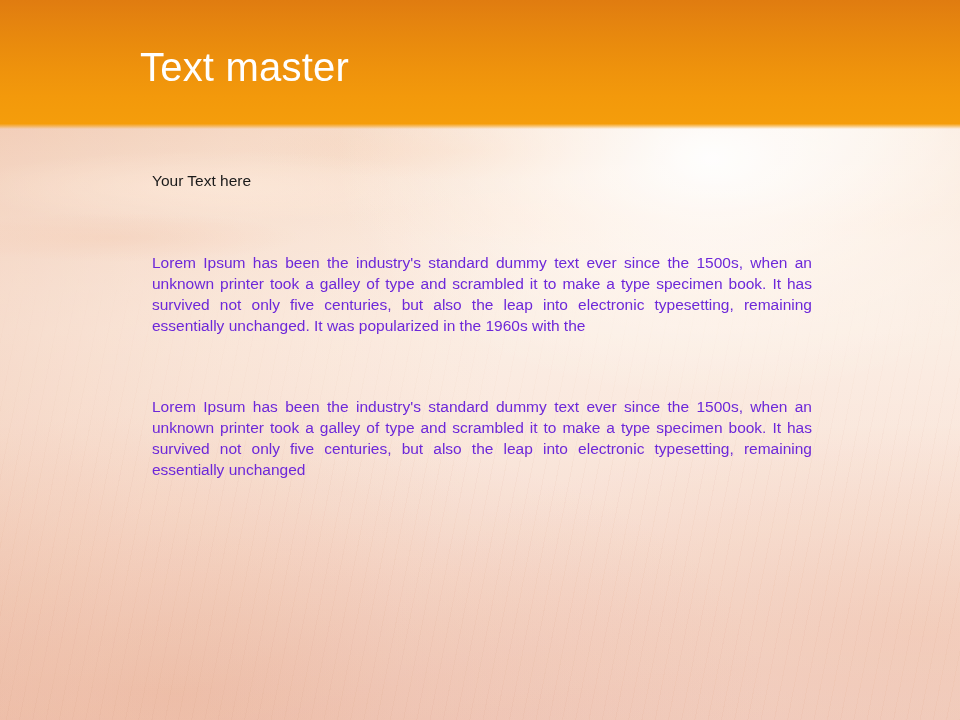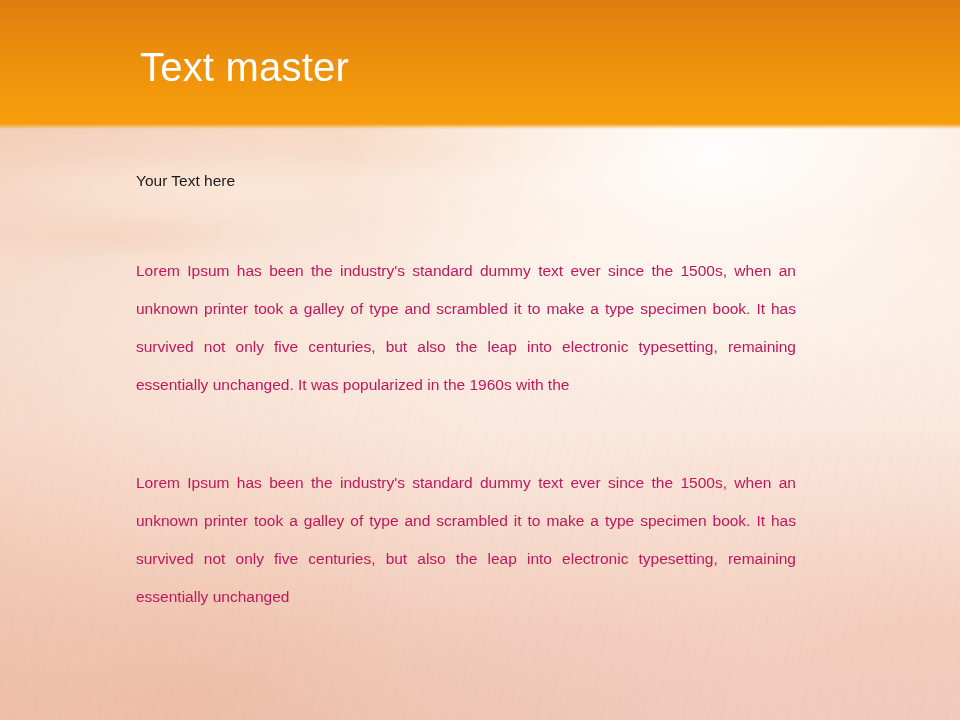--- a/index.html
+++ b/index.html
@@ -105,34 +105,34 @@
     line-height: 50px;
     color: #ffffff;
     font-weight: 400;
     letter-spacing: 0.2px;
     white-space: nowrap;
   }
 
   
   .body-wrap {
     position: absolute;
-    left: 136px;
+    left: 152px;
     top: 170px;
     width: 660px;
   }
   .lead-line {
     font-size: 15.5px;
     line-height: 22px;
     color: #1a1a1a;
     margin: 0 0 0 0;
   }
   .para {
     font-size: 15.5px;
-    line-height: 38px;
-    color: #be185d;
+    line-height: 21px;
+    color: #6d28d9;
     text-align: justify;
     margin: 0;
   }
   .para-1 { margin-top: 60px; }
   .para-2 { margin-top: 60px; }
 </style>
 </head>
 <body>
 
 <div id="slide">

